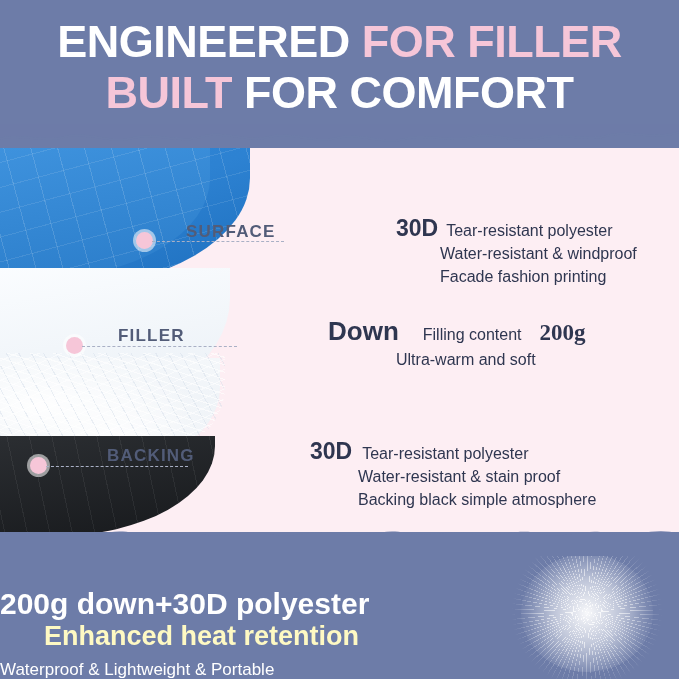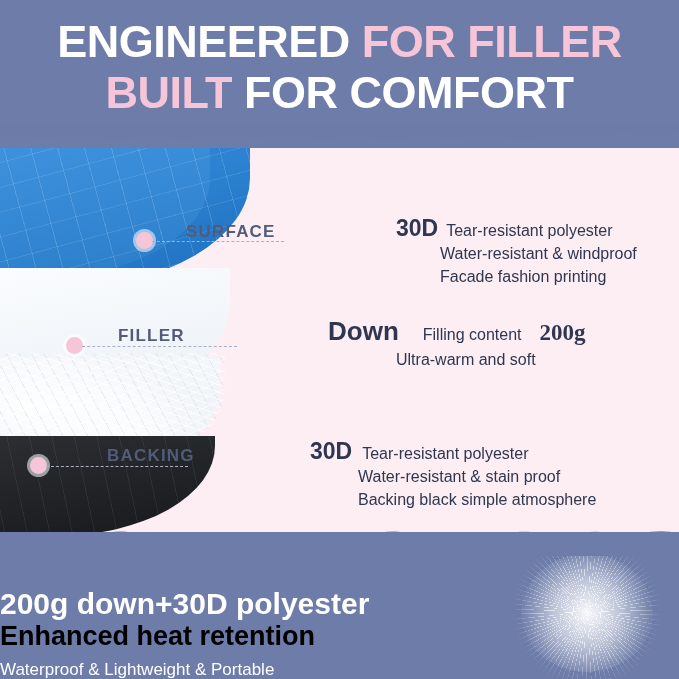--- a/index.html
+++ b/index.html
@@ -230,23 +230,24 @@
   .f1 {
     font-size: 30px;
     font-weight: bold;
     color: #ffffff;
     line-height: 1.12;
     white-space: nowrap;
   }
   .f2 {
     font-size: 27px;
     font-weight: bold;
-    color: #000000;
+    color: #fef9c3;
     line-height: 1.15;
     white-space: nowrap;
+    padding-left: 44px;
   }
   .f3 {
     font-size: 17px;
     color: #ffffff;
     margin-top: 8px;
     white-space: nowrap;
   }
   .puff {
     position: absolute;
     right: 26px;

